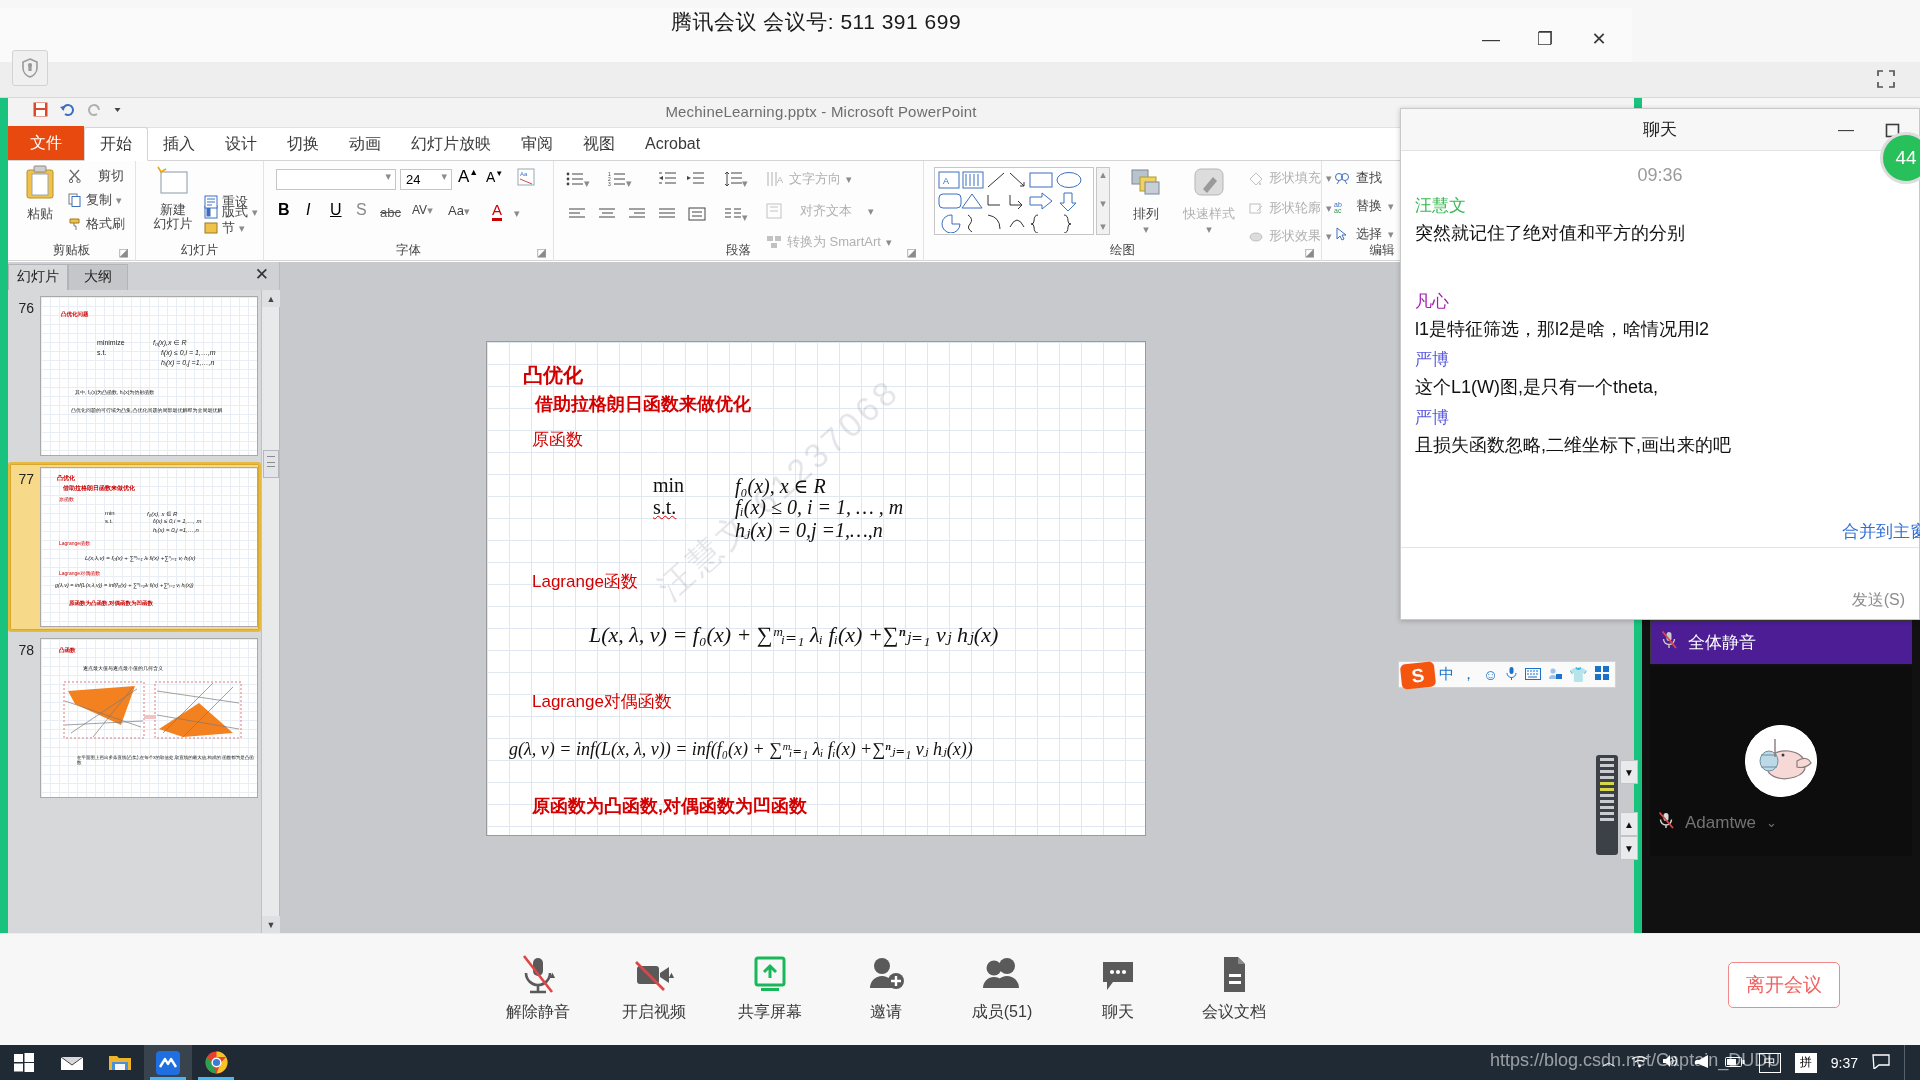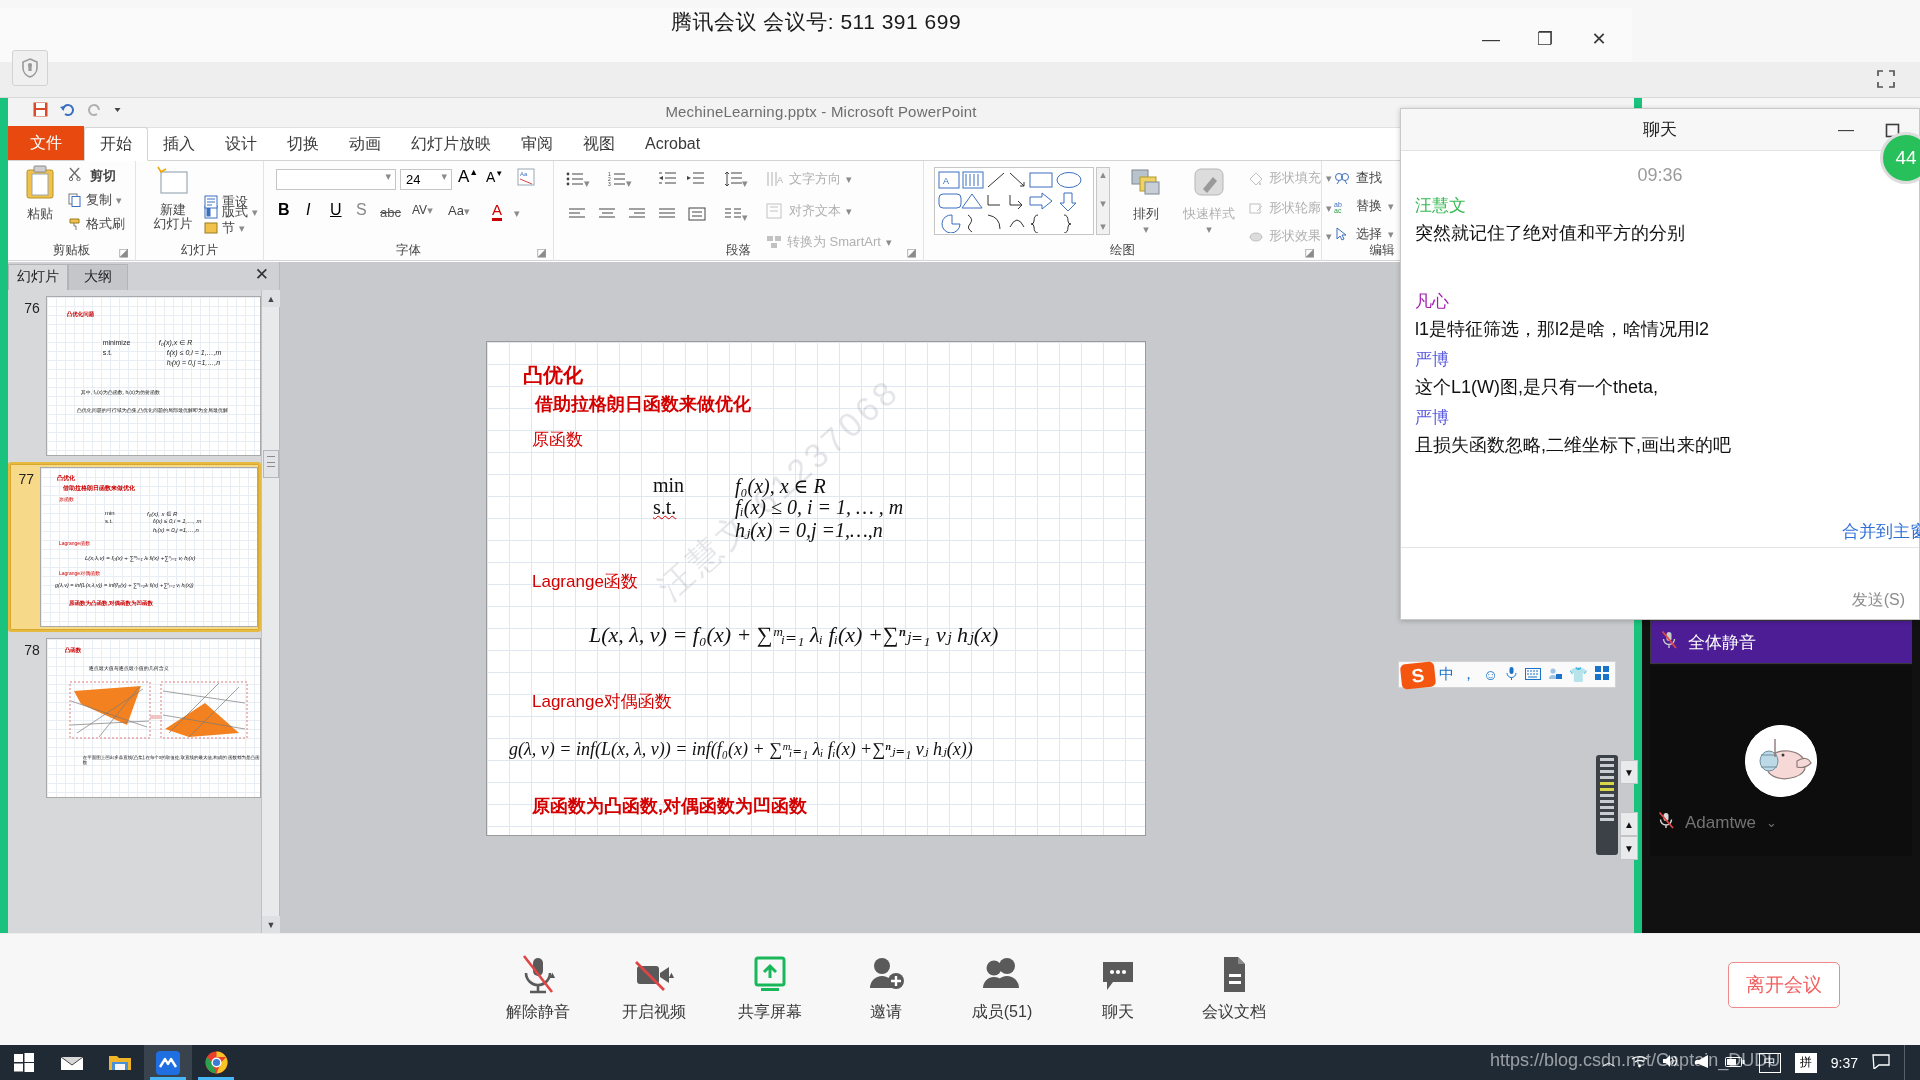--- a/index.html
+++ b/index.html
@@ -77,21 +77,21 @@
   #slide-panel { position:absolute; left:0; top:164px; width:272px; bottom:0; background:#d7d8da;
                  border-right:1px solid #b9babd; }
   #slide-tabs { position:absolute; left:0; top:0; width:100%; height:28px; background:#cfd1d4;
                 display:flex; align-items:flex-end; }
   .s-tab { width:60px; text-align:center; font-size:14px; padding:3px 0 4px; color:#222; }
   .s-tab.active { background:#d7d8da; border:1px solid #b2b4b8; border-bottom:none; }
   .s-tab.idle { background:#c4c6ca; border:1px solid #b2b4b8; border-bottom:none; }
   #slide-close { position:absolute; right:10px; top:2px; font-size:17px; color:#333; }
 
   #slide-list { position:absolute; left:0; top:28px; right:18px; bottom:0; overflow:hidden; padding-top:6px; }
-  .thumb-row { display:flex; align-items:flex-start; margin-bottom:6px; padding-left:8px; }
+  .thumb-row { display:flex; align-items:flex-start; margin-bottom:6px; padding-left:2px; }
   .thumb-num { width:30px; text-align:right; padding-right:6px; font-size:14px; color:#222; padding-top:4px; }
   .thumb {
     width:218px; height:160px; background:#fff; border:1px solid #a9a9a9; position:relative; overflow:hidden;
     background-image:linear-gradient(to right,#e9eef5 1px,transparent 1px),
                      linear-gradient(to bottom,#e9eef5 1px,transparent 1px);
     background-size:9px 9px;
   }
   .thumb-row.sel { background:#f7d98a; border:2px solid #e6b93f; border-radius:3px; padding:3px 0 3px 0;
                    margin-left:0; box-shadow:0 0 0 1px #d9a92f inset; }
   .thumb-row.sel .thumb { width:218px; height:160px; }
@@ -301,21 +301,21 @@
 
       <div class="rgroup" style="left:0;width:128px;">
         <div style="position:absolute;left:8px;top:4px;width:48px;text-align:center;">
           <svg width="34" height="38" viewBox="0 0 34 38">
               <rect x="4" y="5" width="26" height="28" rx="2" fill="#f0c14b" stroke="#b99226"></rect>
               <rect x="9" y="9" width="16" height="21" fill="#fff" stroke="#9aa7b4"></rect>
               <rect x="11" y="1" width="12" height="6" rx="1" fill="#cfcfcf" stroke="#8a8a8a"></rect>
             </svg>
           <div class="rlabel-txt" style="margin-top:-2px;">粘贴</div>
         </div>
-        <div style="position:absolute;left:60px;top:6px;display:flex;gap:8px;font-weight:bold;">
+        <div style="position:absolute;left:60px;top:6px;display:flex;align-items:center;gap:16px;">
           <svg width="14" height="14" viewBox="0 0 14 14">
               <path d="M2 1 L11 11 M11 1 L2 11" stroke="#6b6b6b" fill="none" stroke-width="1.3"></path>
               <circle cx="3" cy="12" r="1.7" fill="none" stroke="#6b6b6b"></circle>
               <circle cx="10.5" cy="12" r="1.7" fill="none" stroke="#6b6b6b"></circle>
             </svg>
           <span class="rlabel-txt">剪切</span>
         </div>
         <div style="position:absolute;left:60px;top:30px;display:flex;align-items:center;gap:4px;">
           <svg width="14" height="14" viewBox="0 0 14 14">
               <rect x="1" y="1" width="8" height="10" fill="#fff" stroke="#7a7a7a"></rect>
@@ -436,21 +436,21 @@
             </svg><span class="tiny">▾</span>
         </div>
         <div style="position:absolute;left:212px;top:9px;display:flex;align-items:center;gap:5px;">
           <svg width="18" height="16" viewBox="0 0 18 16">
               <path d="M2 1v14M6 1v14M10 1v14" stroke="#b0b0b0"></path>
               <text x="11" y="12" font-size="9" fill="#b0b0b0">A</text>
             </svg>
           <span class="rlabel-dim">文字方向</span>
           <span class="tiny">▾</span>
         </div>
-        <div style="position:absolute;left:212px;top:41px;display:flex;align-items:center;gap:5px;">
+        <div style="position:absolute;left:212px;top:41px;display:flex;align-items:center;gap:16px;">
           <svg width="18" height="16" viewBox="0 0 18 16">
               <rect x="1" y="1" width="14" height="14" fill="none" stroke="#c2c2c2"></rect>
               <path d="M4 4h8M4 8h8" stroke="#c2c2c2"></path>
             </svg>
           <span class="rlabel-dim">对齐文本</span>
           <span class="tiny">▾</span>
         </div>
         <div style="position:absolute;left:14px;top:46px;">
           <svg width="18" height="14" viewBox="0 0 18 14">
               <path d="M1 2h16M1 6h11M1 10h16" stroke="#444"></path>

